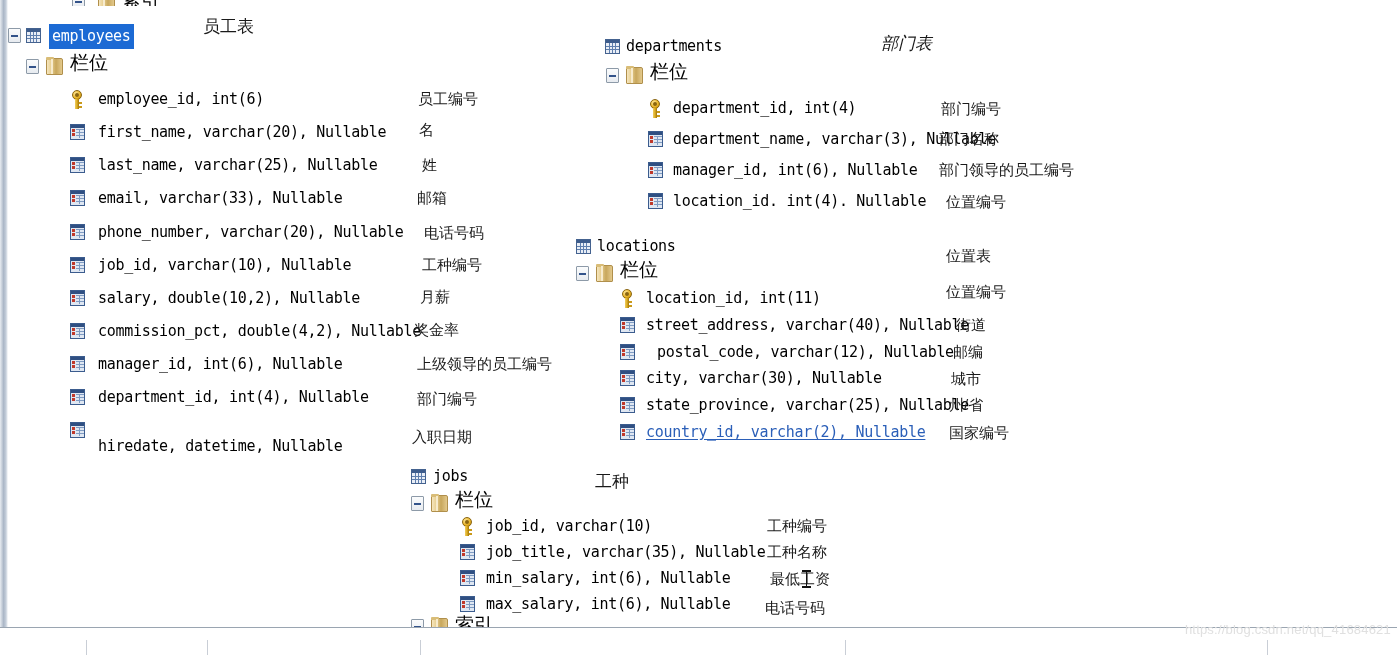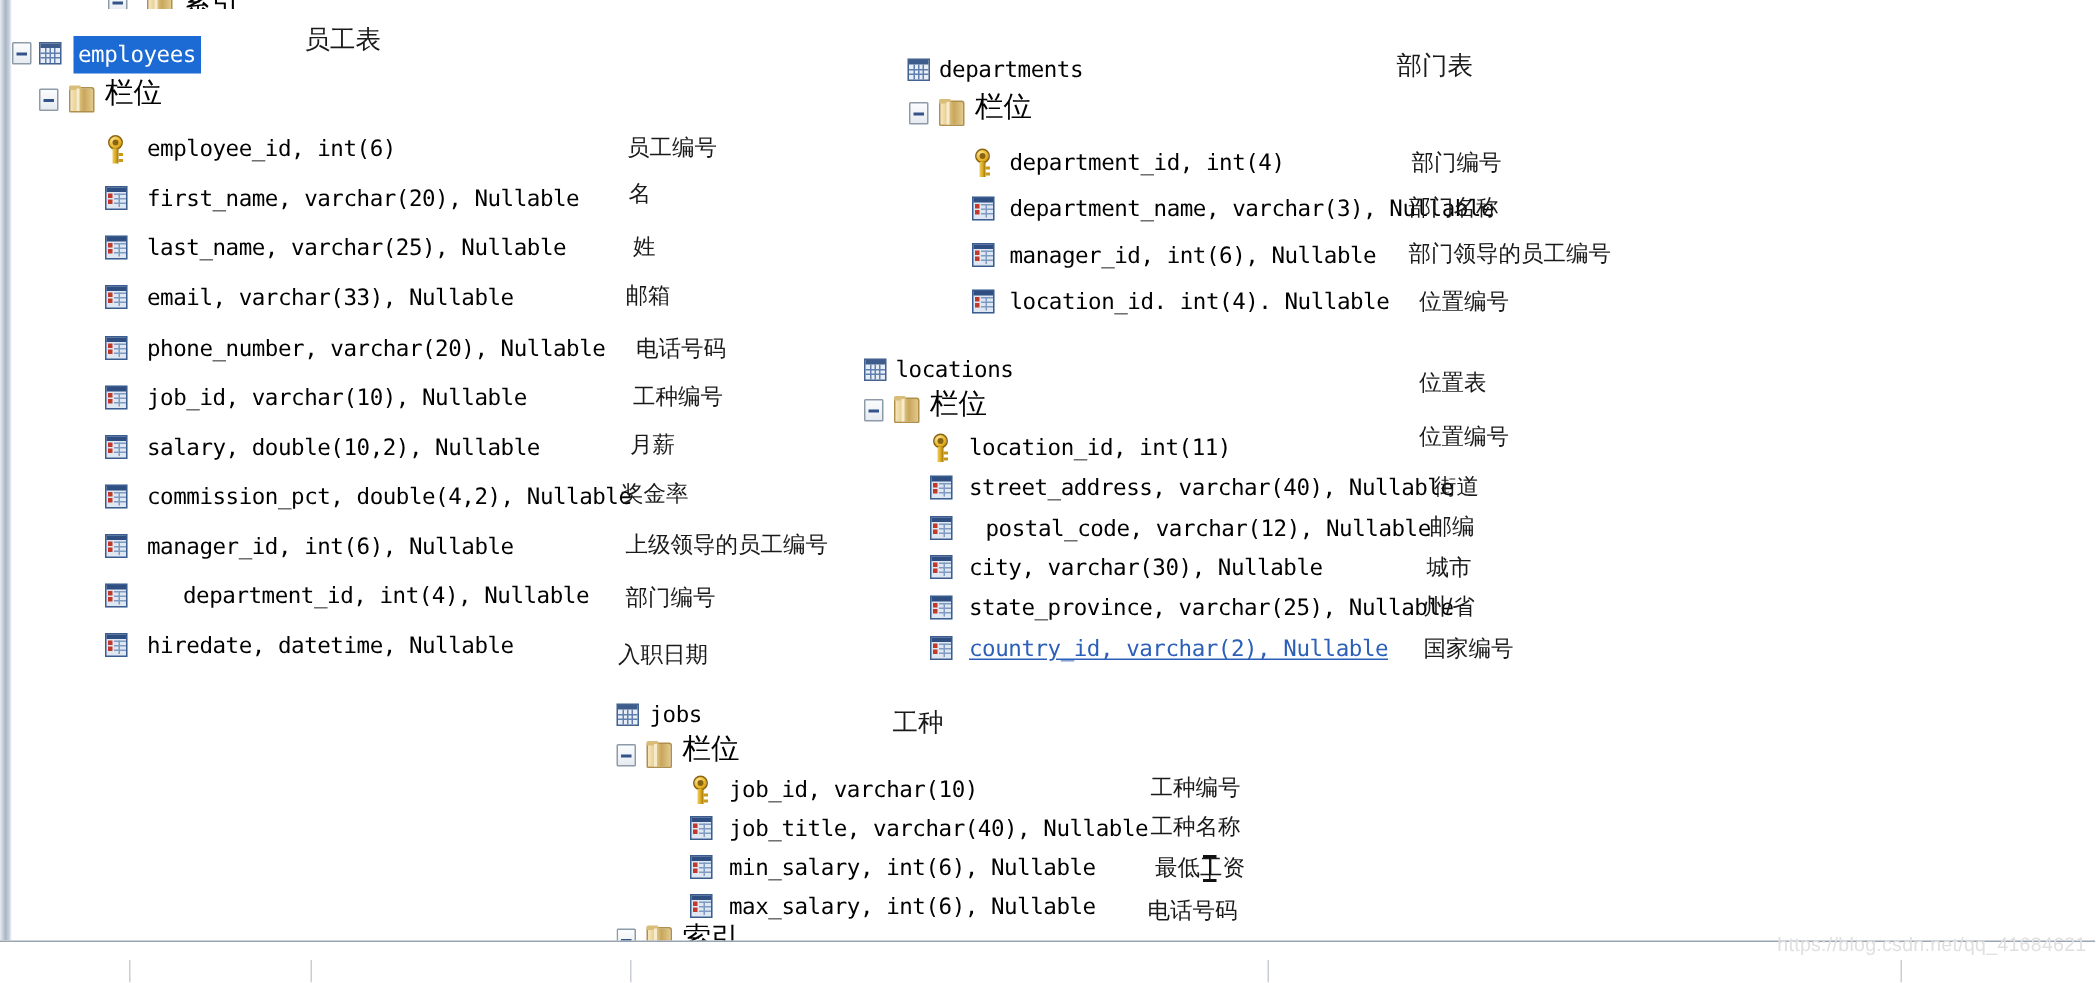--- a/index.html
+++ b/index.html
@@ -365,50 +365,50 @@
   <div class="row" style="left:70px; top:386px;">
     <span class="ico col" style="left:0px; top:3px;">
       <i class="top"></i>
         <i class="red1"></i>
         <i class="red2"></i>
         <i class="gx1"></i>
         <i class="gx2"></i>
         <i class="gx3"></i>
         <i class="gy1"></i>
     </span>
-    <span class="ident" style="position:absolute; left:28px; top:0;margin-left:24px;">department_id,  int(4),  Nullable</span>
+    <span class="ident" style="position:absolute; left:28px; top:0;">department_id,  int(4),  Nullable</span>
   </div>
   <div class="cn" style="left:417px; top:388px;">部门编号</div>
 
   <div class="row" style="left:70px; top:419px;">
     <span class="ico col" style="left:0px; top:3px;">
       <i class="top"></i>
         <i class="red1"></i>
         <i class="red2"></i>
         <i class="gx1"></i>
         <i class="gx2"></i>
         <i class="gx3"></i>
         <i class="gy1"></i>
     </span>
-    <span class="ident" style="position:absolute; left:28px; top:0;">hiredate,  datetime,  Nullable</span>
+    <span class="ident" style="position:absolute; left:28px; top:16px;">hiredate,  datetime,  Nullable</span>
   </div>
   <div class="cn" style="left:412px; top:426px;">入职日期</div>
 
   <div class="row" style="left:605px; top:35px;">
     <span class="ico tbl" style="left:0px; top:4px;">
       <i class="hdr"></i>
         <i class="c1"></i>
         <i class="c2"></i>
         <i class="c3"></i>
         <i class="r1"></i>
         <i class="r2"></i>
     </span>
     <span class="ident tablename" style="position:absolute; left:21px; top:0;text-align:right;">departments</span>
   </div>
-  <div class="cn big" style="left:931px; top:33px;">部门表</div>
+  <div class="cn big" style="left:881px; top:33px;font-style:italic;">部门表</div>
 
   <div class="row" style="left:606px; top:64px;">
     <span class="ico exp" style="left:0px; top:4px;"></span>
     <span class="ico fld" style="left:20px; top:2px;">
       <i class="back"></i>
         <i class="tab"></i>
         <i class="fold"></i>
     </span>
     <span class="folderlabel" style="position:absolute; left:44px; top:-3px;">栏位</span>
   </div>
@@ -610,21 +610,21 @@
   <div class="row" style="left:460px; top:541px;">
     <span class="ico col" style="left:0px; top:3px;">
       <i class="top"></i>
         <i class="red1"></i>
         <i class="red2"></i>
         <i class="gx1"></i>
         <i class="gx2"></i>
         <i class="gx3"></i>
         <i class="gy1"></i>
     </span>
-    <span class="ident" style="position:absolute; left:26px; top:0;">job_title,  varchar(40),  Nullable</span>
+    <span class="ident" style="position:absolute; left:26px; top:0;">job_title,  varchar(35),  Nullable</span>
   </div>
   <div class="cn" style="left:767px; top:541px;">工种名称</div>
 
   <div class="row" style="left:460px; top:567px;">
     <span class="ico col" style="left:0px; top:3px;">
       <i class="top"></i>
         <i class="red1"></i>
         <i class="red2"></i>
         <i class="gx1"></i>
         <i class="gx2"></i>

